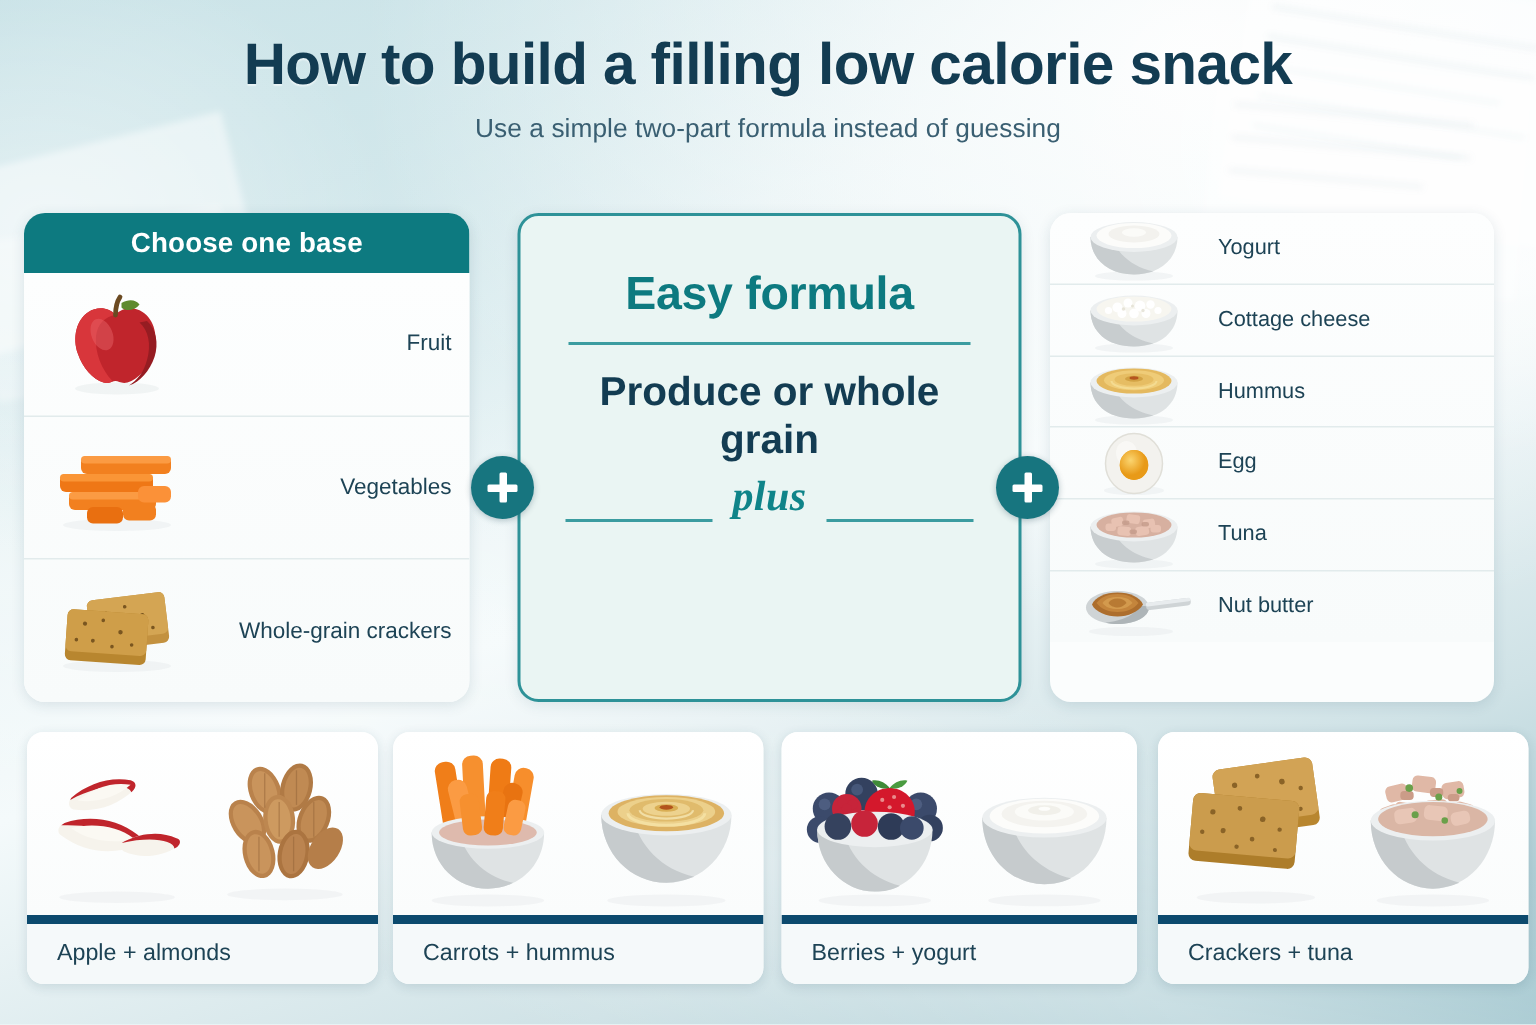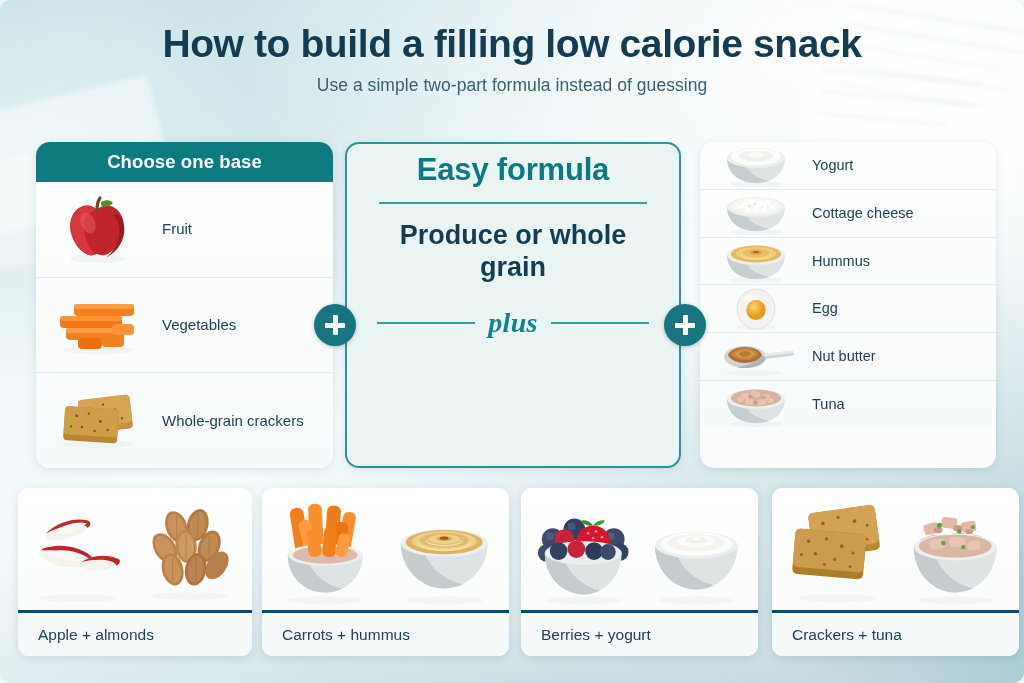--- a/index.html
+++ b/index.html
@@ -20,21 +20,20 @@
   #stage {
     position: absolute;
     inset: 0;
     width: 1024px;
     height: 683px;
     overflow: hidden;
     background:
       radial-gradient(ellipse 900px 620px at 78% 6%, #fdfefe 0%, rgba(253,254,254,0) 62%),
       radial-gradient(ellipse 780px 520px at 14% 10%, #cfe6ea 0%, rgba(207,230,234,0) 60%),
       linear-gradient(160deg, #bcdbe1 0%, #e6f2f4 30%, #f4fafb 52%, #cfe2e6 78%, #9cc3cc 100%);
-    border-radius: 11px;
   }
   #bg-texture {
     position: absolute;
     inset: 0;
     background:
       linear-gradient(200deg, rgba(255,255,255,0.0) 55%, rgba(255,255,255,0.30) 72%, rgba(255,255,255,0.0) 88%),
       radial-gradient(ellipse 420px 300px at 96% 14%, rgba(255,255,255,0.75) 0%, rgba(255,255,255,0) 70%),
       radial-gradient(ellipse 330px 260px at 3% 22%, rgba(255,255,255,0.42) 0%, rgba(255,255,255,0) 70%);
     pointer-events: none;
   }
@@ -88,21 +87,21 @@
   }
 
   .panel {
     position: absolute;
     top: 0;
     border-radius: 14px;
     overflow: hidden;
     background: #fbfdfd;
     box-shadow: 0 2px 9px rgba(30,70,90,0.13);
   }
-  .panel.left  { left: 36px;  width: 297px; height: 326px; }
+  .panel.left  { left: 16px;  width: 297px; height: 326px; text-align: right; }
   .panel.right { left: 700px; width: 296px; height: 326px; }
 
   .panel-head {
     height: 40px;
     background: #0d7a80;
     color: #ffffff;
     font-size: 18.5px;
     font-weight: bold;
     display: flex;
     align-items: center;
@@ -151,21 +150,21 @@
     position: absolute;
     left: 345px; top: 0;
     width: 336px; height: 326px;
     border-radius: 14px;
     border: 2px solid #2e9298;
     background: #eaf5f3;
     box-shadow: 0 2px 9px rgba(30,70,90,0.10);
     display: flex;
     flex-direction: column;
     align-items: center;
-    padding: 8px 18px 20px;
+    padding: 34px 18px 20px;
   }
   #formula-title {
     font-size: 31px;
     font-weight: bold;
     color: #0d7a80;
     letter-spacing: -0.2px;
   }
   #formula-rule {
     width: 268px;
     height: 2px;
@@ -174,23 +173,23 @@
   }
   #formula-part1 {
     font-size: 27px;
     font-weight: bold;
     color: #133c52;
     line-height: 1.17;
     text-align: center;
   }
   #plus-row {
     display: flex;
-    align-items: center;
+    align-items: flex-end;
     width: 272px;
-    margin: 24px 0 13px;
+    margin: 7px 0 13px;
   }
   .plus-rule { flex: 1; height: 2px; background: #3b9ca0; }
   #plus-word {
     font-family: "Liberation Serif", serif;
     font-style: italic;
     font-size: 28px;
     font-weight: bold;
     color: #0f8489;
     padding: 0 13px;
     letter-spacing: 0.3px;
@@ -258,21 +257,21 @@
     padding: 6px 10px 0;
   }
   .ex-caption {
     height: 46px;
     display: flex;
     align-items: center;
     padding-left: 20px;
     font-size: 15.5px;
     color: #1d4355;
     background: #f5f9fa;
-    border-top: 3px solid #0c4a6e;
+    border-top: 6px solid #0c4a6e;
   }
 
   
   .art { display: block; }
 </style>
 </head>
 <body>
 
 <div id="stage">
 
@@ -463,37 +462,20 @@
                   <stop offset="100%" stop-color="#e89a18"></stop>
                 </radialGradient>
               </defs>
             </svg>
           </div>
           <div class="prow-label">Egg</div>
         </div>
 
         <div class="prow">
           <div class="prow-thumb">
-            <svg class="art" width="84" height="40" viewBox="0 0 84 40">
-              <ellipse cx="40" cy="36" rx="28" ry="3" fill="#e8eced" opacity="0.5"></ellipse>
-              <path d="M52 20c0 6-9 11-21 11S10 26 10 20 19 9 31 9s21 5 21 11z" fill="#cfd4d6"></path>
-              <path d="M52 20c0 6-9 11-21 11-3 0-6 0-8-1 11-1 20-5 22-11 4 0 7 0 7 1z" fill="#aeb5b8"></path>
-              <rect x="50" y="17" width="30" height="5" rx="2.5" fill="#cfd4d6" transform="rotate(-7 50 19)"></rect>
-              <rect x="50" y="17" width="30" height="2.4" rx="1.2" fill="#e8ecee" transform="rotate(-7 50 19)"></rect>
-              <path d="M14 18c2-5 9-8 17-8s15 3 17 8c-3 5-10 8-17 8s-15-3-17-8z" fill="#ad6e2d"></path>
-              <path d="M17 17c3-4 8-6 14-6s11 2 14 6c-3 4-8 6-14 6s-11-2-14-6z" fill="#c4853c"></path>
-              <path d="M21 17c2-3 6-4 10-4s8 1 10 4c-3 3-6 4-10 4s-8-1-10-4z" fill="#d39a4d"></path>
-              <path d="M25 17c1-2 3-3 6-3s5 1 6 3c-2 2-4 3-6 3s-5-1-6-3z" fill="#b87a33"></path>
-            </svg>
-          </div>
-          <div class="prow-label">Nut butter</div>
-        </div>
-
-        <div class="prow">
-          <div class="prow-thumb">
             <svg class="art" width="78" height="46" viewBox="0 0 78 46">
               <ellipse cx="39" cy="42" rx="26" ry="3" fill="#e8eced" opacity="0.5"></ellipse>
               <path d="M10 17c0 14 11 24 29 24s29-10 29-24z" fill="#dfe3e4"></path>
               <path d="M10 17c0 14 11 24 29 24 5 0 9-1 13-2-14-3-25-11-27-22z" fill="#c8cdcf"></path>
               <ellipse cx="39" cy="17" rx="29" ry="10" fill="#eceff0"></ellipse>
               <ellipse cx="39" cy="16" rx="25" ry="8.4" fill="#d7b0a0"></ellipse>
               <g fill="#e8c2b2">
                 <rect x="24" y="11" width="8" height="6" rx="2" transform="rotate(-12 28 14)"></rect>
                 <rect x="34" y="9" width="9" height="6" rx="2" transform="rotate(8 38 12)"></rect>
                 <rect x="45" y="12" width="8" height="6" rx="2" transform="rotate(-8 49 15)"></rect>
@@ -503,20 +485,37 @@
                 <rect x="20" y="15" width="7" height="5" rx="2"></rect>
               </g>
               <g fill="#c59c8b" opacity="0.8">
                 <rect x="31" y="13" width="5" height="3" rx="1.4"></rect>
                 <rect x="44" y="14" width="5" height="3" rx="1.4"></rect>
                 <rect x="36" y="19" width="5" height="3" rx="1.4"></rect>
               </g>
             </svg>
           </div>
           <div class="prow-label">Tuna</div>
+        </div>
+
+        <div class="prow">
+          <div class="prow-thumb">
+            <svg class="art" width="84" height="40" viewBox="0 0 84 40">
+              <ellipse cx="40" cy="36" rx="28" ry="3" fill="#e8eced" opacity="0.5"></ellipse>
+              <path d="M52 20c0 6-9 11-21 11S10 26 10 20 19 9 31 9s21 5 21 11z" fill="#cfd4d6"></path>
+              <path d="M52 20c0 6-9 11-21 11-3 0-6 0-8-1 11-1 20-5 22-11 4 0 7 0 7 1z" fill="#aeb5b8"></path>
+              <rect x="50" y="17" width="30" height="5" rx="2.5" fill="#cfd4d6" transform="rotate(-7 50 19)"></rect>
+              <rect x="50" y="17" width="30" height="2.4" rx="1.2" fill="#e8ecee" transform="rotate(-7 50 19)"></rect>
+              <path d="M14 18c2-5 9-8 17-8s15 3 17 8c-3 5-10 8-17 8s-15-3-17-8z" fill="#ad6e2d"></path>
+              <path d="M17 17c3-4 8-6 14-6s11 2 14 6c-3 4-8 6-14 6s-11-2-14-6z" fill="#c4853c"></path>
+              <path d="M21 17c2-3 6-4 10-4s8 1 10 4c-3 3-6 4-10 4s-8-1-10-4z" fill="#d39a4d"></path>
+              <path d="M25 17c1-2 3-3 6-3s5 1 6 3c-2 2-4 3-6 3s-5-1-6-3z" fill="#b87a33"></path>
+            </svg>
+          </div>
+          <div class="prow-label">Nut butter</div>
         </div>
 
       </div>
     </div>
 
     <div class="plus-badge b-left"></div>
     <div class="plus-badge b-right"></div>
 
   </div>
 

